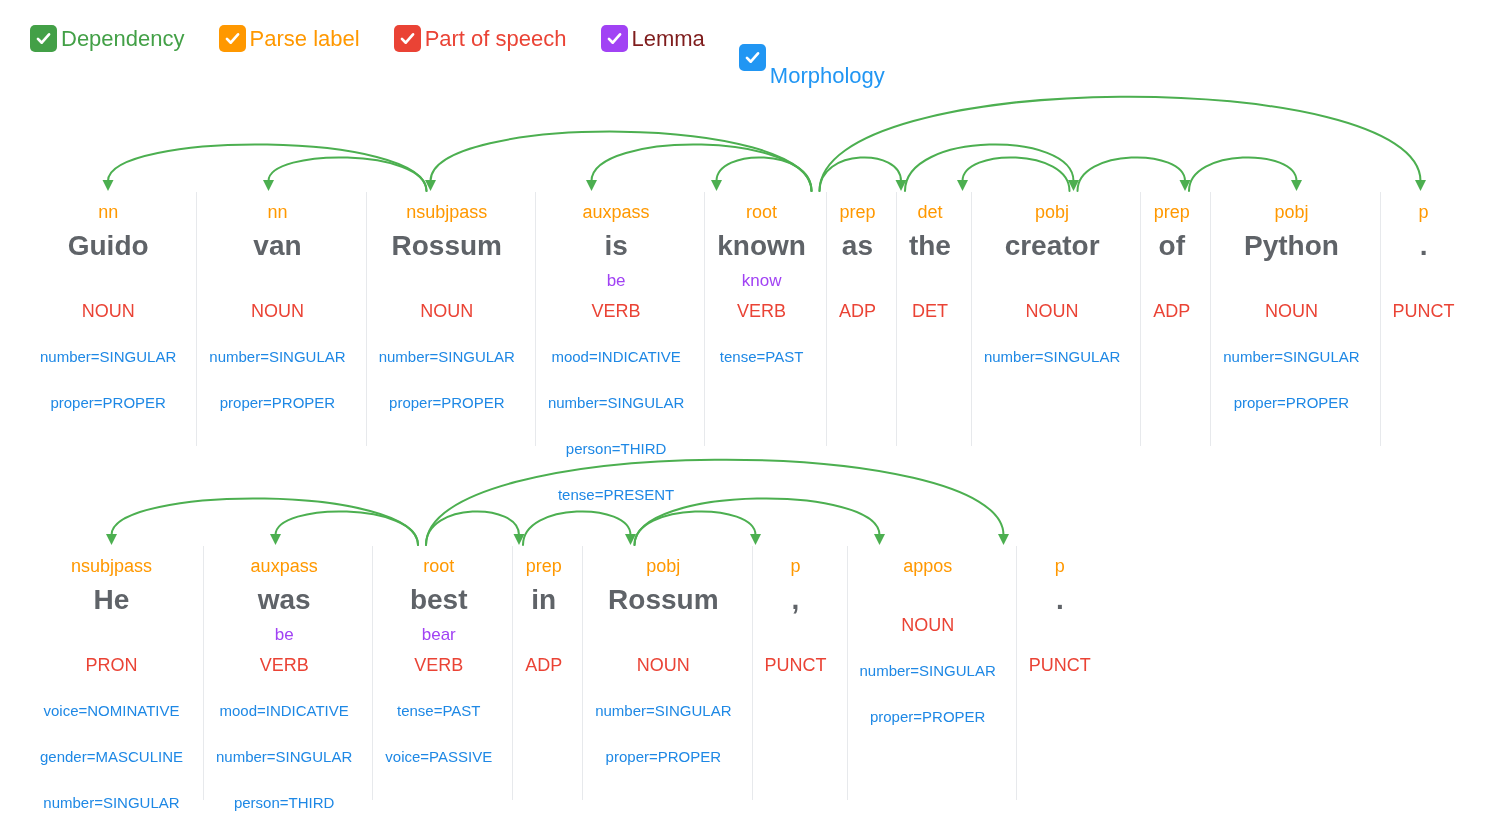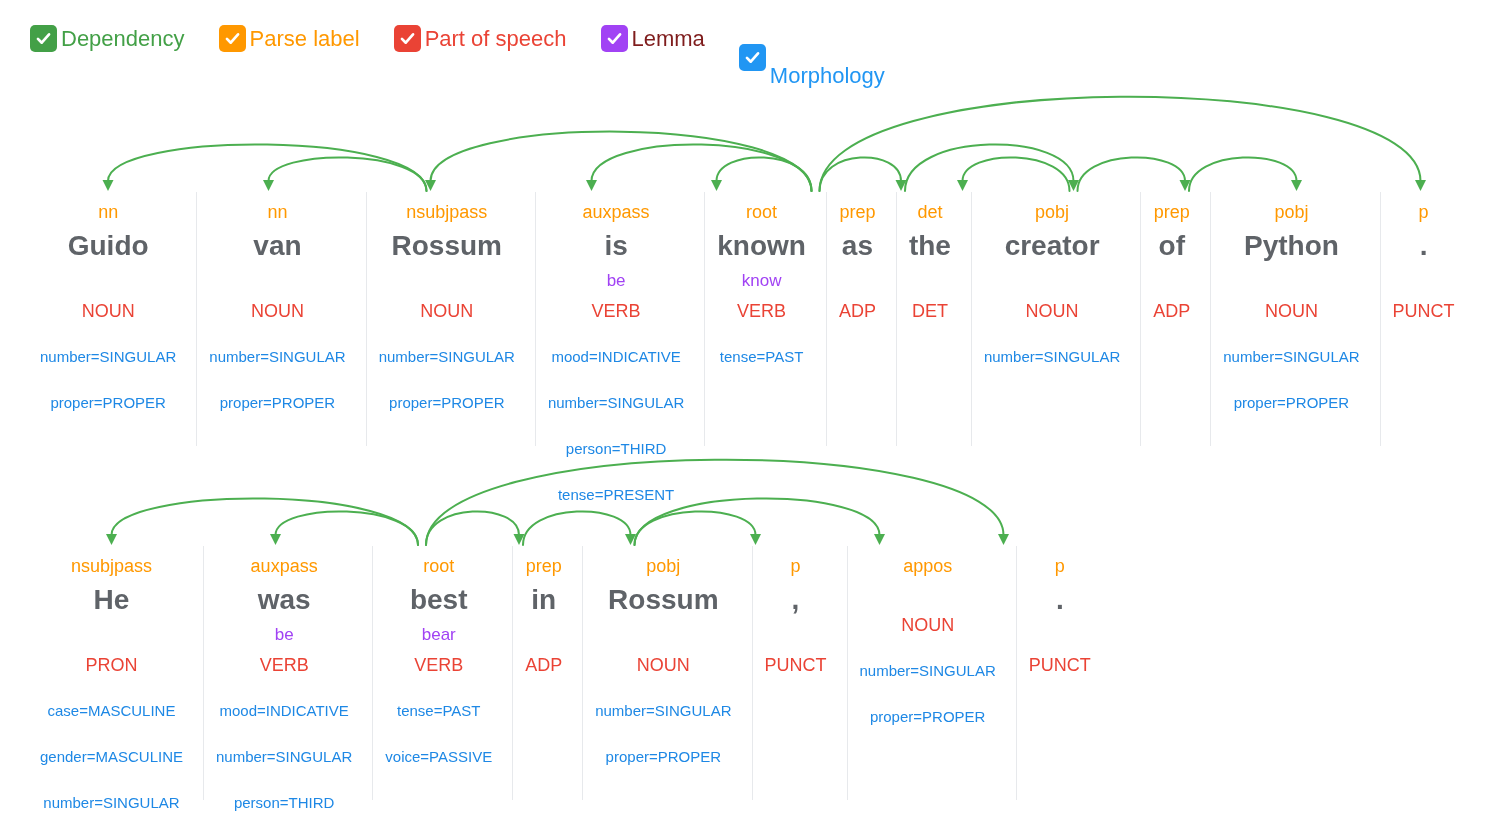--- a/index.html
+++ b/index.html
@@ -319,21 +319,21 @@
       <path d="M 426 99 C 426 -13.050000000000011, 1003.5 -13.050000000000011, 1003.5 89" fill="none" stroke="#4CAF50" stroke-width="2" stroke-linecap="round"></path>
       <polygon points="998,88 1009,88 1003.5,99" fill="#4CAF50"></polygon>
     </svg>
   <div class="tokens">
   <div class="token">
     <div class="t-label">nsubjpass</div>
     <div class="t-word">He</div>
     <div class="t-lemma"></div>
     <div class="t-pos">PRON</div>
     <div class="t-morph">
-          <div class="morph-line">case=MASCULINE</div>
+          <div class="morph-line">voice=NOMINATIVE</div>
           <div class="morph-line">gender=MASCULINE</div>
           <div class="morph-line">number=SINGULAR</div>
           <div class="morph-line">person=THIRD</div>
         </div>
   </div>
 
   <div class="token">
     <div class="t-label">auxpass</div>
     <div class="t-word">was</div>
     <div class="t-lemma">be</div>

